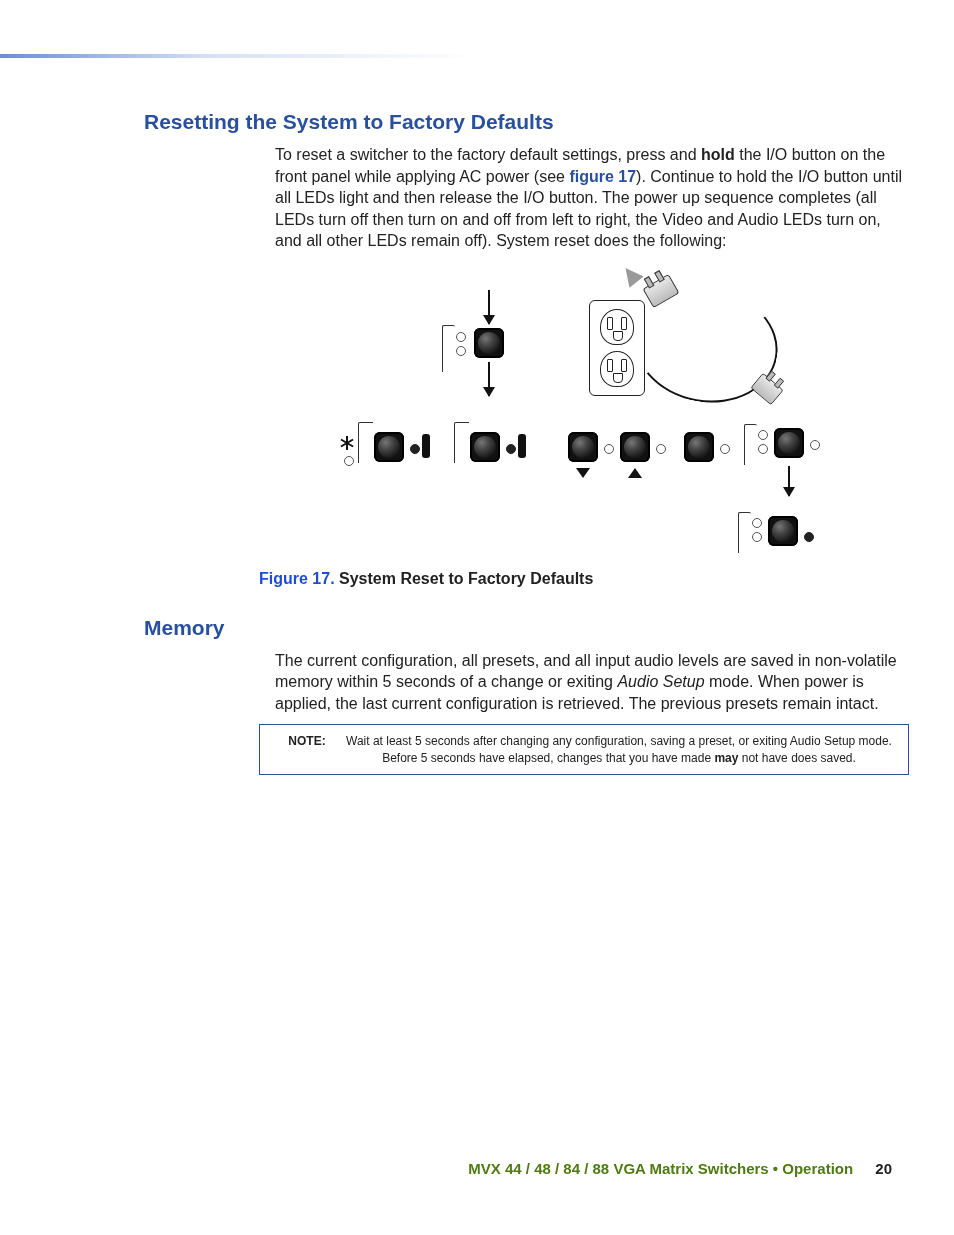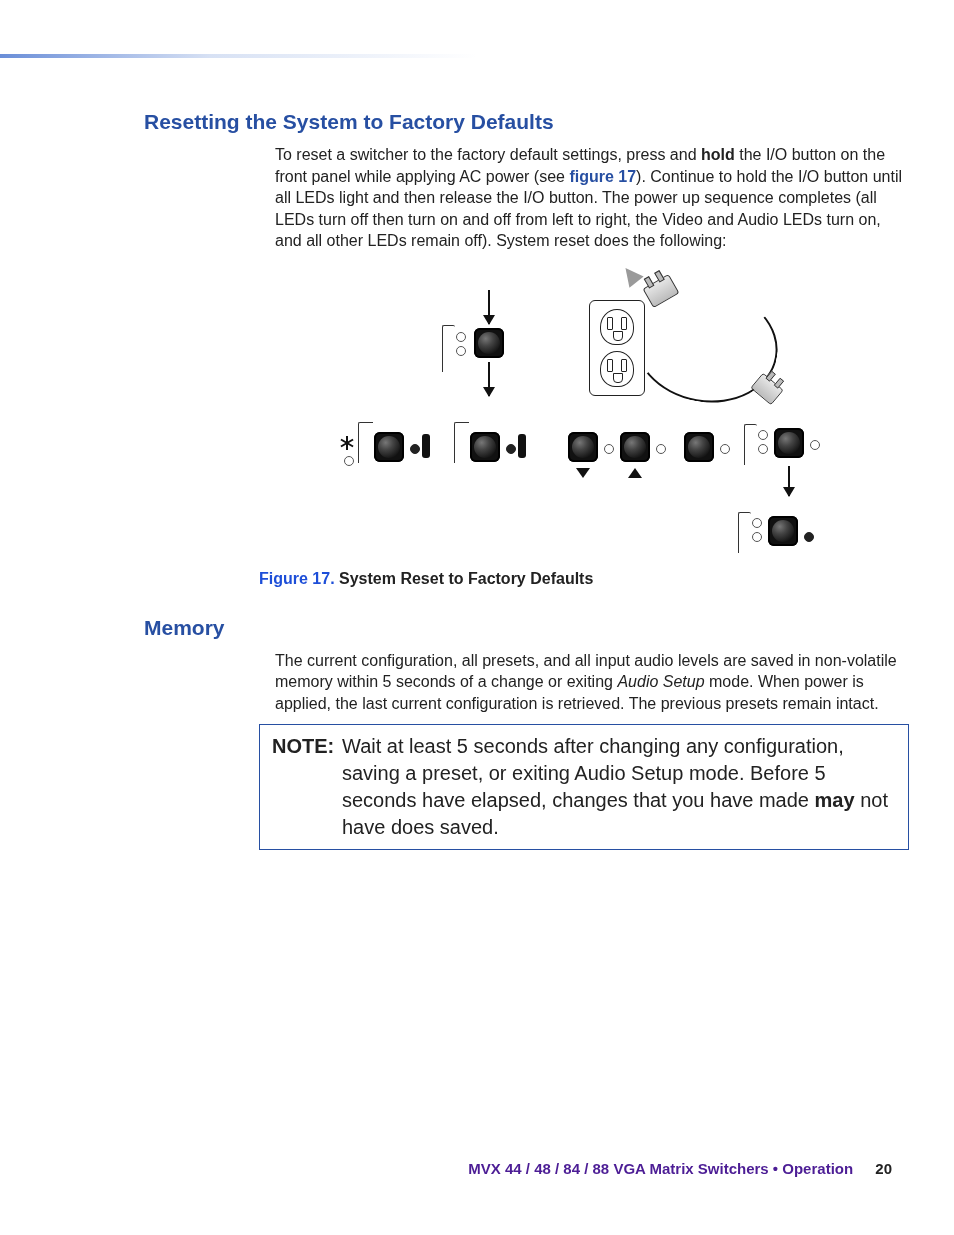--- a/index.html
+++ b/index.html
@@ -49,37 +49,38 @@
   .fig-caption {
     font-size: 16px;
     margin: 6px 0 26px 0;
   }
   .fig-caption .lead { color: #1d4ed8; font-weight: 700; }
   .fig-caption .rest { font-weight: 700; color: #222; }
   .notebox {
     border: 1.5px solid #274fa2;
     padding: 8px 12px 8px 12px;
     margin-top: 10px;
-    font-size: 20px;
+    font-size: 12px;
     line-height: 1.35;
     display: flex;
+    text-align: center;
   }
   .notebox .label { font-weight: 700; width: 70px; flex: 0 0 70px; }
   .notebox .text { flex: 1; }
   .italic { font-style: italic; }
   .footer {
     position: absolute;
     bottom: 58px;
     left: 0; width: 100%;
     text-align: right;
     padding-right: 62px;
     box-sizing: border-box;
     font-size: 15px;
   }
-  .footer .ftext { color: #4c1d95; font-weight: 700; margin-left: 32px; }
+  .footer .ftext { color: #4d7c0f; font-weight: 700; margin-left: 32px; }
   .footer .pnum { color: #222; font-weight: 700; margin-left: 18px; }
 
   
   .btn {
     position: absolute;
     width: 30px; height: 30px;
     background: #111;
     border-radius: 6px;
     box-shadow: inset 0 0 0 2px #000;
   }

